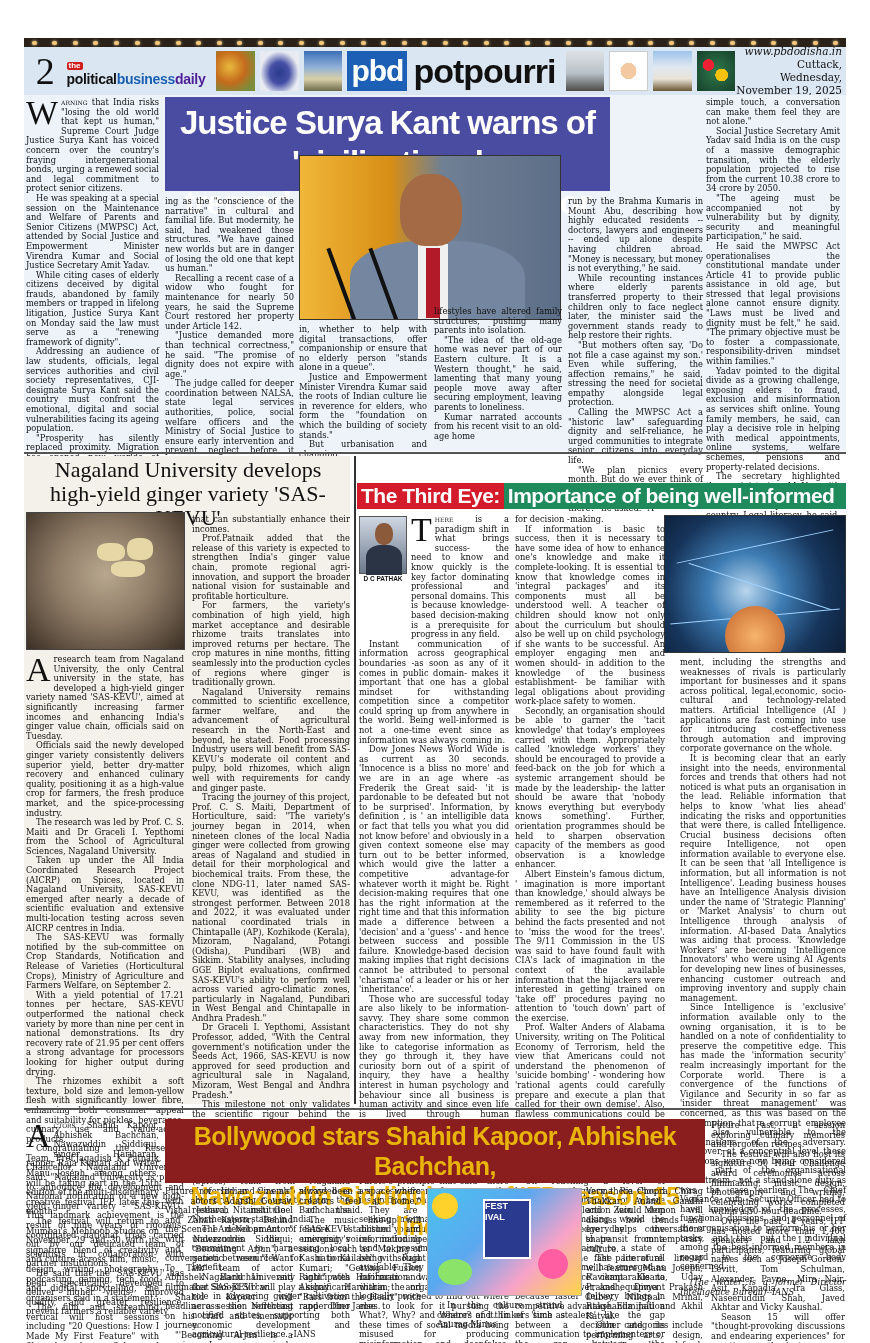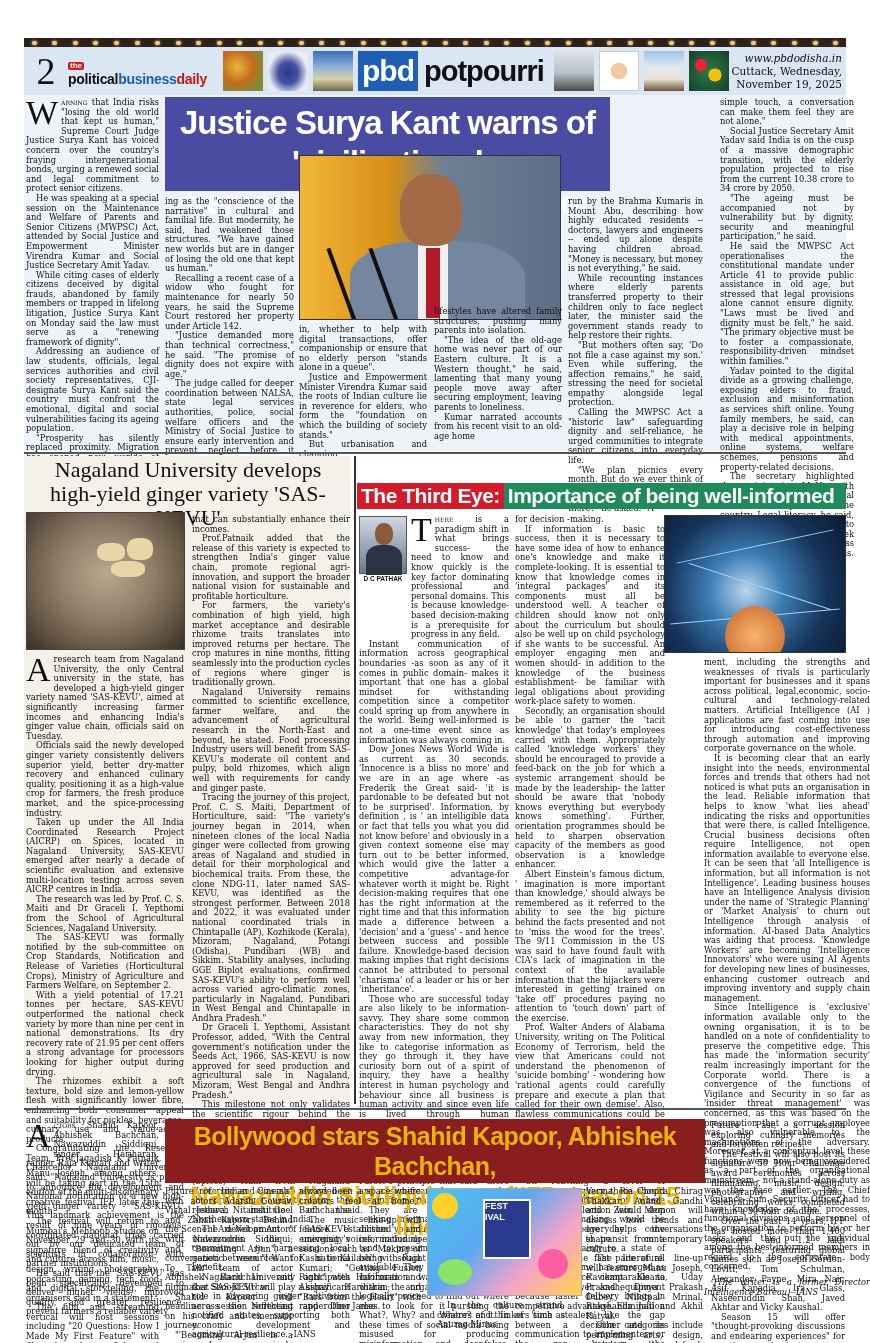--- a/index.html
+++ b/index.html
@@ -6,24 +6,24 @@
 body{width:870px;height:1343px;background:#fff;font-family:"DejaVu Serif","Liberation Serif",serif;color:#111;position:relative;overflow:hidden}
 .page{position:absolute;left:24px;top:38px;width:822px}
 .filmstrip{height:9px;background:#2a2119;display:flex;justify-content:space-around;align-items:center}
 .filmstrip span{width:5px;height:4px;background:#f5c77a;border-radius:2px;box-shadow:0 0 3px #fbe0a0}
 .masthead{height:50px;background:#dbe6f3;display:flex;align-items:center;border-bottom:2px solid #111}
 .page-no{font-family:"Liberation Serif",serif;font-size:38px;width:44px;text-align:center;line-height:48px}
 .brand{width:150px;font-family:Liberation Sans, sans-serif;line-height:1}
 .brand .the{display:inline-block;background:#d31c1c;color:#fff;font-size:8px;font-weight:bold;padding:0 2px;border-radius:2px}
 .brand .name{font-size:14px;font-weight:bold;color:#111;letter-spacing:-0.3px}
 .brand .name b{color:#1a5fb0}
-.brand .name i{font-style:normal;color:#b91c1c;font-weight:bold}
+.brand .name i{font-style:normal;color:#4c1d95;font-weight:bold}
 .thumb{width:40px;height:40px;margin-left:5px}
 .pbd{background:#1d5fb4;color:#fff;font-family:"Liberation Sans",sans-serif;font-weight:bold;font-size:30px;height:40px;padding:0 4px;margin-left:5px;line-height:40px;letter-spacing:-1px}
-.potp{font-family:"Liberation Sans",sans-serif;font-weight:bold;font-size:29px;margin-left:6px;letter-spacing:-1px;line-height:40px}
+.potp{font-family:"Liberation Sans",sans-serif;font-weight:bold;font-size:34px;margin-left:6px;letter-spacing:-1px;line-height:40px}
 .dateline{margin-left:auto;text-align:right;font-size:10.5px;line-height:13px;padding-right:4px}
 .dateline .web{font-style:italic}
 
 .col{position:absolute;font-size:8.3px;line-height:9.6px;text-align:justify;hyphens:auto}
 .col p{text-indent:10px}
 .col p.nd{text-indent:0}
 .drop{float:left;font-size:34px;line-height:28px;margin:1px 3px 0 0;font-family:"Liberation Serif",serif}
 .sc{font-variant:small-caps}
 
 .sec1{position:absolute;left:0;top:57px;width:822px;height:356px;background:#eef3fa}
@@ -168,21 +168,21 @@
     <p>"The idea of the old-age home was never part of our Eastern culture. It is a Western thought," he said, lamenting that many young people move away after securing employment, leaving parents to loneliness.</p>
     <p>Kumar narrated accounts from his recent visit to an old-age home</p>
   </div>
   <div class="col" style="left:544px;top:159px;width:135px">
     <p class="nd">run by the Brahma Kumaris in Mount Abu, describing how highly educated residents -- doctors, lawyers and engineers -- ended up alone despite having children abroad. "Money is necessary, but money is not everything," he said.</p>
     <p>While recounting instances where elderly parents transferred property to their children only to face neglect later, the minister said the government stands ready to help restore their rights.</p>
     <p>"But mothers often say, 'Do not file a case against my son.' Even while suffering, the affection remains," he said, stressing the need for societal empathy alongside legal protection.</p>
     <p>Calling the MWPSC Act a "historic law" safeguarding dignity and self-reliance, he urged communities to integrate senior citizens into everyday life.</p>
     <p>"We plan picnics every month. But do we ever think of visiting an old-age home nearby and speaking to the elders there?" he asked. "A</p>
   </div>
-  <div class="col" style="left:696px;top:60px;width:134px">
+  <div class="col" style="left:682px;top:60px;width:134px">
     <p class="nd">simple touch, a conversation can make them feel they are not alone."</p>
     <p>Social Justice Secretary Amit Yadav said India is on the cusp of a massive demographic transition, with the elderly population projected to rise from the current 10.38 crore to 34 crore by 2050.</p>
     <p>"The ageing must be accompanied not by vulnerability but by dignity, security and meaningful participation," he said.</p>
     <p>He said the MWPSC Act operationalises the constitutional mandate under Article 41 to provide public assistance in old age, but stressed that legal provisions alone cannot ensure dignity. "Laws must be lived and dignity must be felt," he said. "The primary objective must be to foster a compassionate, responsibility-driven mindset within families."</p>
     <p>Yadav pointed to the digital divide as a growing challenge, exposing elders to fraud, exclusion and misinformation as services shift online. Young family members, he said, can play a decisive role in helping with medical appointments, online systems, welfare schemes, pensions and property-related decisions.</p>
     <p>The secretary highlighted the ministry's MoU with NALSA to expand legal awareness camps across the country. Legal literacy, he said, will empower elders to safeguard property, seek maintenance and access grievance redressal systems. PTI</p>
   </div>
 
   <div class="rule" style="top:414px;width:822px"></div>
 
@@ -192,22 +192,22 @@
     <div>high-yield ginger variety 'SAS-KEVU'</div>
   </div>
   <div class="photo2">
     <div class="slice" style="left:70px;top:30px;width:28px;height:18px"></div>
     <div class="slice" style="left:100px;top:25px;width:26px;height:22px"></div>
     <div class="slice" style="left:84px;top:48px;width:34px;height:16px"></div>
   </div>
   <div class="col" style="left:2px;top:617px;width:158px">
     <p class="nd"><span class="drop">A</span><span> research team from Nagaland University, the only Central university in the state, has developed a high-yield ginger variety named 'SAS-KEVU', aimed at significantly increasing farmer incomes and enhancing India's ginger value chain, officials said on Tuesday.</span></p>
     <p>Officials said the newly developed ginger variety consistently delivers superior yield, better dry-matter recovery and enhanced culinary quality, positioning it as a high-value crop for farmers, the fresh produce market, and the spice-processing industry.</p>
+    <p>The research was led by Prof. C. S. Maiti and Dr Graceli I. Yepthomi from the School of Agricultural Sciences, Nagaland University.</p>
     <p>Taken up under the All India Coordinated Research Project (AICRP) on Spices, located in Nagaland University, SAS-KEVU emerged after nearly a decade of scientific evaluation and extensive multi-location testing across seven AICRP centres in India.</p>
-    <p>The research was led by Prof. C. S. Maiti and Dr Graceli I. Yepthomi from the School of Agricultural Sciences, Nagaland University.</p>
     <p>The SAS-KEVU was formally notified by the sub-committee on Crop Standards, Notification and Release of Varieties (Horticultural Crops), Ministry of Agriculture and Farmers Welfare, on September 2.</p>
     <p>With a yield potential of 17.21 tonnes per hectare, SAS-KEVU outperformed the national check variety by more than nine per cent in national demonstrations. Its dry recovery rate of 21.95 per cent offers a strong advantage for processors looking for higher output during drying.</p>
     <p>The rhizomes exhibit a soft texture, bold size and lemon-yellow flesh with significantly lower fibre, enhancing both consumer appeal and suitability for pickles, beverages, culinary use and value-added products.</p>
     <p>Congratulating the Research Team, Prof.Jagadish K Patnaik, Vice Chancellor, Nagaland University, said: "Nagaland University is proud to announce the development and National notification of a new high-yield ginger variety - 'SAS-KEVU.' This landmark achievement is the result of nine years of rigorous, coordinated national trials carried out by our dedicated team of scientists in collaboration with partner institutions."</p>
     <p>He said that the 'SAS-KEVU' has been specifically developed to deliver higher yields, improved quality, and greater resilience, prevent farmers a reliable variety</p>
   </div>
   <div class="col" style="left:168px;top:477px;width:158px">
     <p class="nd">that can substantially enhance their incomes.</p>
     <p>Prof.Patnaik added that the release of this variety is expected to strengthen India's ginger value chain, promote regional agri-innovation, and support the broader national vision for sustainable and profitable horticulture.</p>
     <p>For farmers, the variety's combination of high yield, high market acceptance and desirable rhizome traits translates into improved returns per hectare. The crop matures in nine months, fitting seamlessly into the production cycles of regions where ginger is traditionally grown.</p>
@@ -247,21 +247,21 @@
   </div>
   <div class="col" style="left:491px;top:477px;width:150px">
     <p class="nd">for decision -making.</p>
     <p>If information is basic to success, then it is necessary to have some idea of how to enhance one's knowledge and make it complete-looking. It is essential to know that knowledge comes in 'integral packages' and its components must all be understood well. A teacher of children should know not only about the curriculum but should also be well up on child psychology if she wants to be successful. An employer engaging men and women should- in addition to the knowledge of the business establishment- be familiar with legal obligations about providing work-place safety to women.</p>
     <p>Secondly, an organisation should be able to garner the 'tacit knowledge' that today's employees carried with them. Appropriately called 'knowledge workers' they should be encouraged to provide a feed-back on the job for which a systemic arrangement should be made by the leadership- the latter should be aware that 'nobody knows everything but everybody knows something'. Further, orientation programmes should be held to sharpen observation capacity of the members as good observation is a knowledge enhancer.</p>
     <p>Albert Einstein's famous dictum, ' imagination is more important than knowledge,' should always be remembered as it referred to the ability to see the big picture behind the facts presented and not to 'miss the wood for the trees'. The 9/11 Commission in the US was said to have found fault with CIA's lack of imagination in the context of the available information that the hijackers were interested in getting trained on 'take off' procedures paying no attention to 'touch down' part of the exercise.</p>
     <p>Prof. Walter Anders of Alabama University, writing on The Political Economy of Terrorism, held the view that Americans could not understand the phenomenon of 'suicide bombing' - wondering how 'rational agents could carefully prepare and execute a plan that called for their own demise'. Also, flawless communications could be proactively used for knowledge enhancement. The format for the feedback from the employees should be intelligently prepared - keeping the requirement of 'clarity' of communication in view.</p>
     <p>On reaching a level of knowledge adequacy there should be a determination of where information collection would stop and decision-making would be done. Knowledge helps the decision-maker to transit from a state of uncertainty to a state of certainty. In the fast pace of all transactions, 'time' has emerged as a new 'resource' comparable to money, manpower, and equipment because faster delivery brings in competitive advantage. Elimination of 'time stealers' like the gap between a decision and its communication to implementers or the gap between the communicated decision and its execution, adds to productivity and hence profitability.</p>
 
   </div>
-  <div class="col" style="left:680px;top:620px;width:166px">
+  <div class="col" style="left:656px;top:620px;width:166px">
     <p class="nd">ment, including the strengths and weaknesses of rivals is particularly important for businesses and it spans across political, legal,economic, socio-cultural and technology-related matters. Artificial Intelligence (AI ) applications are fast coming into use for introducing cost-effectiveness through automation and improving corporate governance on the whole.</p>
     <p>It is becoming clear that an early insight into the needs, environmental forces and trends that others had not noticed is what puts an organisation in the lead. Reliable information that helps to know 'what lies ahead' indicating the risks and opportunities that were there, is called Intelligence. Crucial business decisions often require Intelligence, not open information available to everyone else. It can be seen that 'all Intelligence is information, but all information is not Intelligence'. Leading business houses have an Intelligence Analysis division under the name of 'Strategic Planning' or 'Market Analysis' to churn out Intelligence through analysis of information. AI-based Data Analytics was aiding that process. 'Knowledge Workers' are becoming 'Intelligence Innovators' who were using AI Agents for developing new lines of businesses, enhancing customer outreach and improving inventory and supply chain management.</p>
     <p>Since Intelligence is 'exclusive' information available only to the owning organisation, it is to be handled on a note of confidentiality to preserve the competitive edge. This has made the 'information security' realm increasingly important for the Corporate world. There is a convergence of the functions of Vigilance and Security in so far as 'insider threat management' was concerned, as this was based on the presumption that a corrupt employee was also vulnerable to the machinations of the adversary. Moreover, at a conceptual level these functions were now being considered as a part of the organisational mainstream - not a stand-alone duty as was the case earlier. The Chief Vigilance- cum -Security Officer had to have knowledge of the processes, functional divisions, and personnel of the organisation to perform his or her tasks, and this put the individual among the best-informed members in regard to the corporate body concerned.</p>
     <p style="font-style:italic;margin-top:6px">(The writer is a former Director Intelligence Bureau)--IANS</p>
   </div>
 
   <div class="rule" style="top:1070px;width:822px"></div>
 
   <div class="hl4">
     <div>Bollywood stars Shahid Kapoor, Abhishek Bachchan,</div>

